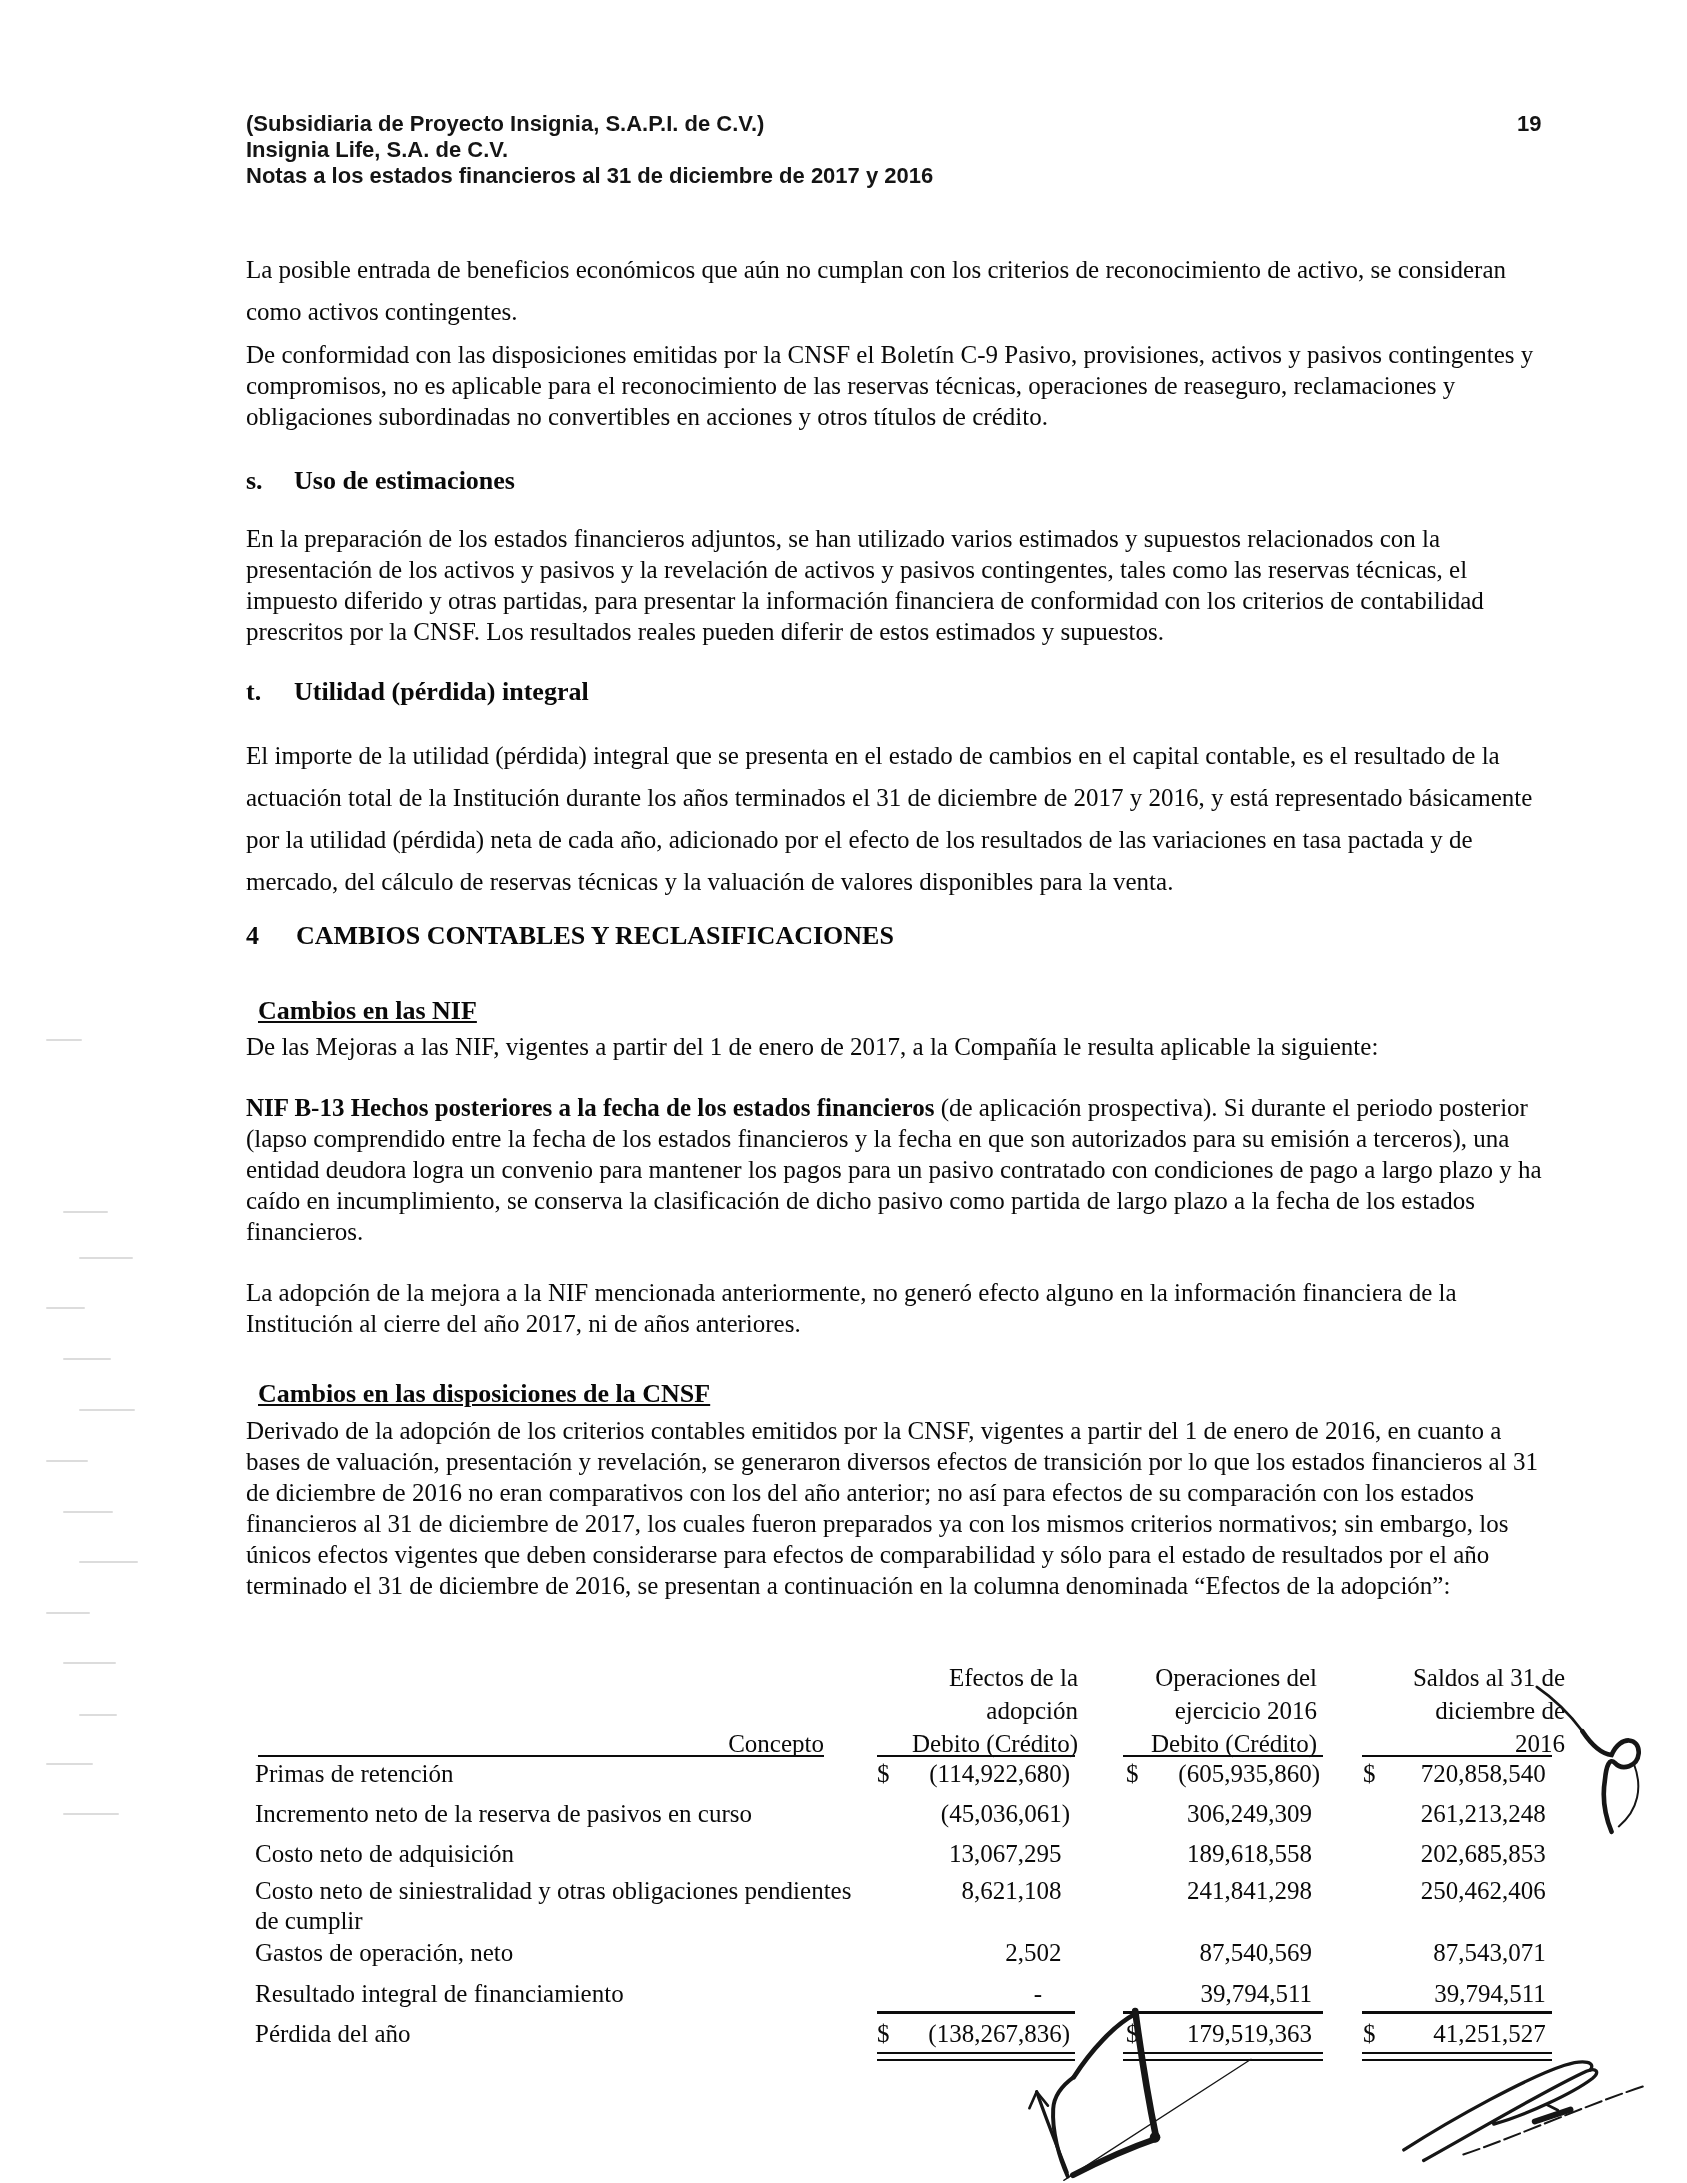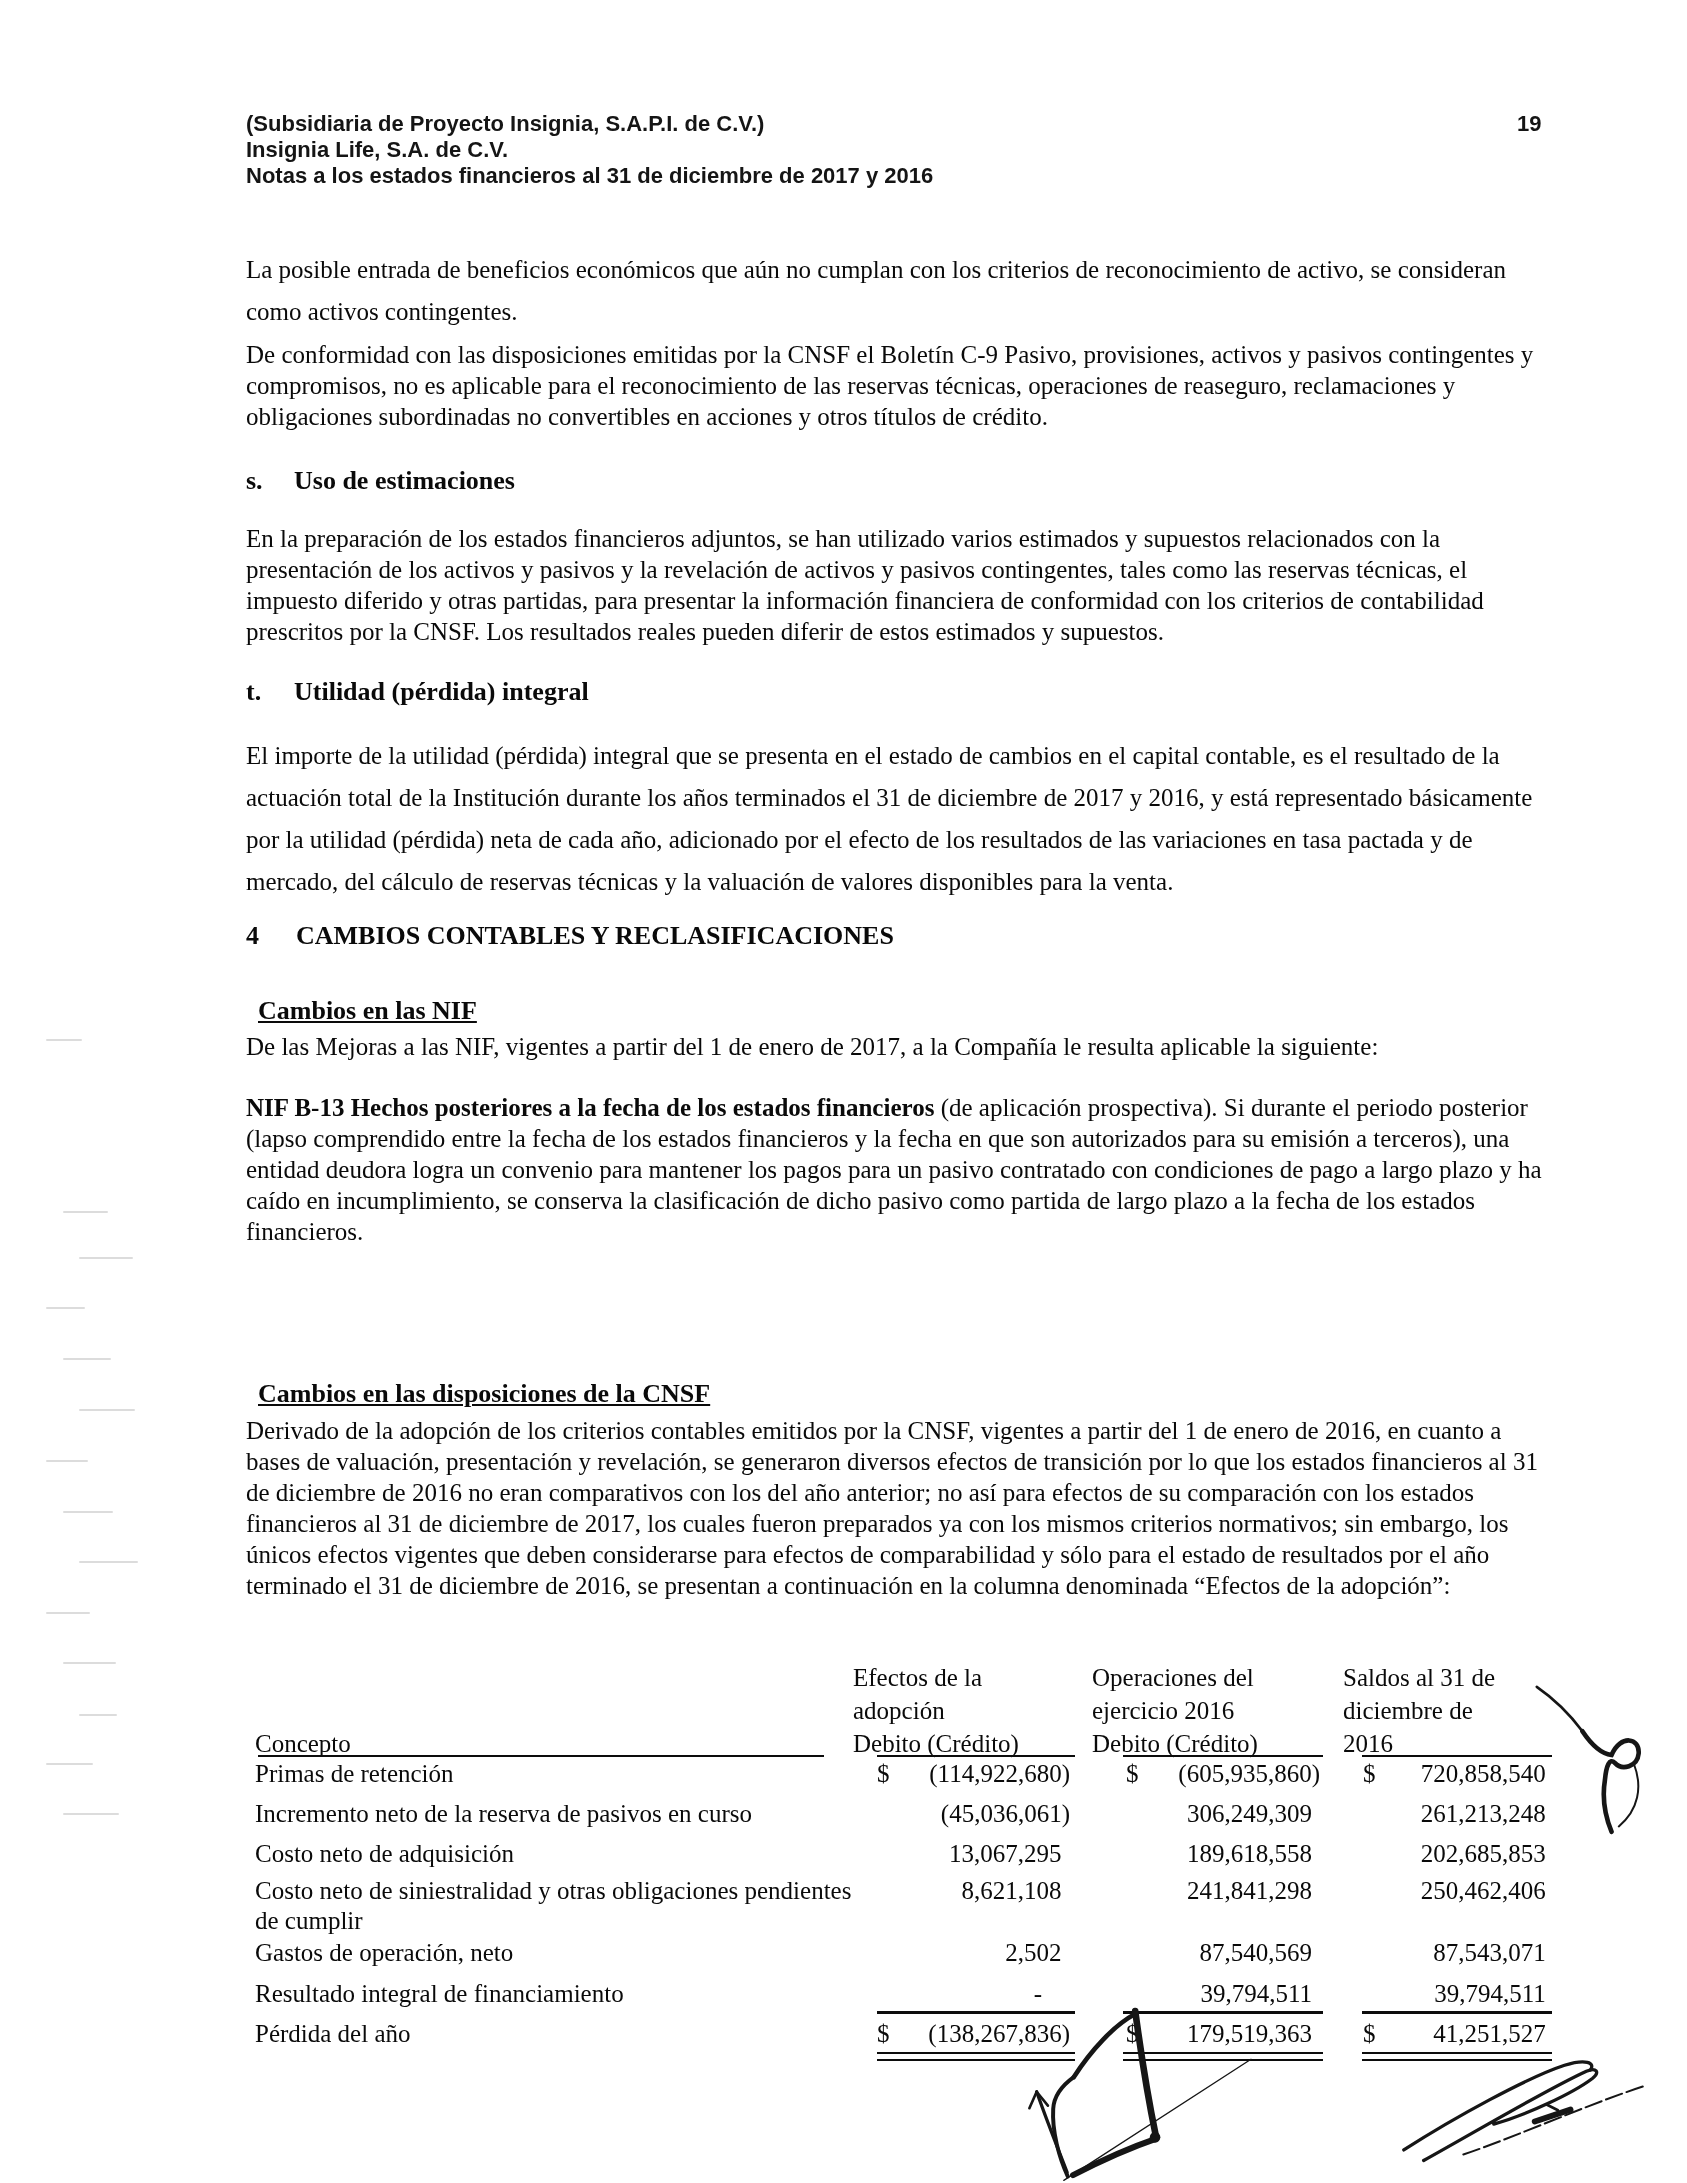--- a/index.html
+++ b/index.html
@@ -12,21 +12,21 @@
         font-family:"Liberation Sans",sans-serif;font-size:22px;font-weight:700;color:#151515;}
   .body-text{position:absolute;left:246px;width:1297px;margin:0;
         font-size:25px;line-height:42px;text-align:left;}
   .dense{line-height:31px;}
   .section-heading{position:absolute;left:246px;margin:0;font-size:26px;font-weight:700;white-space:nowrap;}
   .sec-label{display:inline-block;width:48px;}
   .chap-label{display:inline-block;width:50px;}
   .sub-heading{position:absolute;left:246px;margin:12px;font-size:26px;font-weight:700;white-space:nowrap;text-decoration:underline;}
   
   .fin-table{position:absolute;inset:0;}
-  .th{position:absolute;text-align:left;font-size:25px;line-height:33px;}
+  .th{position:absolute;text-align:right;font-size:25px;line-height:33px;}
   .rule{position:absolute;background:#0c0c0c;height:2px;}
   .rule.thick{height:2.6px;}
   .row-label{position:absolute;font-size:25px;line-height:30px;width:615px;}
   .val{position:absolute;font-size:25px;line-height:30px;}
   .val .num{position:absolute;right:0;top:0;white-space:nowrap;}
   .val .cur{position:absolute;left:0;top:0;}
   .ink{position:absolute;left:0;top:0;pointer-events:none;}
   .scan-noise{position:absolute;inset:0;pointer-events:none;}
   .noise-dash{position:absolute;background:#c4c4c4;height:2px;opacity:.6;border-radius:1.3px;}
 </style>
@@ -58,20 +58,21 @@
 
   <h3 class="section-heading" style="top:921px">
     <span class="chap-label">4</span><span>CAMBIOS CONTABLES Y RECLASIFICACIONES</span>
   </h3>
 
   <h4 class="sub-heading" style="top:984px">Cambios en las NIF</h4>
   <p class="body-text dense" style="top:1031px">De las Mejoras a las NIF, vigentes a partir del 1 de enero de 2017, a la Compañía le resulta aplicable la siguiente:</p>
 
   <p class="body-text dense" style="top:1092px"><b>NIF B-13 Hechos posteriores a la fecha de los estados financieros</b><span> (de aplicación prospectiva). Si durante el periodo posterior (lapso comprendido entre la fecha de los estados financieros y la fecha en que son autorizados para su emisión a terceros), una entidad deudora logra un convenio para mantener los pagos para un pasivo contratado con condiciones de pago a largo plazo y ha caído en incumplimiento, se conserva la clasificación de dicho pasivo como partida de largo plazo a la fecha de los estados financieros.</span></p>
 
+  <p class="body-text dense" style="top:1277px">La adopción de la mejora a la NIF mencionada anteriormente, no generó efecto alguno en la información financiera de la Institución al cierre del año 2017, ni de años anteriores.</p>
 
   <h4 class="sub-heading" style="top:1367px">Cambios en las disposiciones de la CNSF</h4>
   <p class="body-text dense" style="top:1415px">Derivado de la adopción de los criterios contables emitidos por la CNSF, vigentes a partir del 1 de enero de 2016, en cuanto a bases de valuación, presentación y revelación, se generaron diversos efectos de transición por lo que los estados financieros al 31 de diciembre de 2016 no eran comparativos con los del año anterior; no así para efectos de su comparación con los estados financieros al 31 de diciembre de 2017, los cuales fueron preparados ya con los mismos criterios normativos; sin embargo, los únicos efectos vigentes que deben considerarse para efectos de comparabilidad y sólo para el estado de resultados por el año terminado el 31 de diciembre de 2016, se presentan a continuación en la columna denominada “Efectos de la adopción”:</p>
 
   <div class="fin-table">
     <div class="th" style="left:255px;top:1727px;width:569px">Concepto</div>
 
     <div class="th" style="left:853px;top:1661px;width:225px">
       <div>Efectos de la</div>
       <div>adopción</div>

